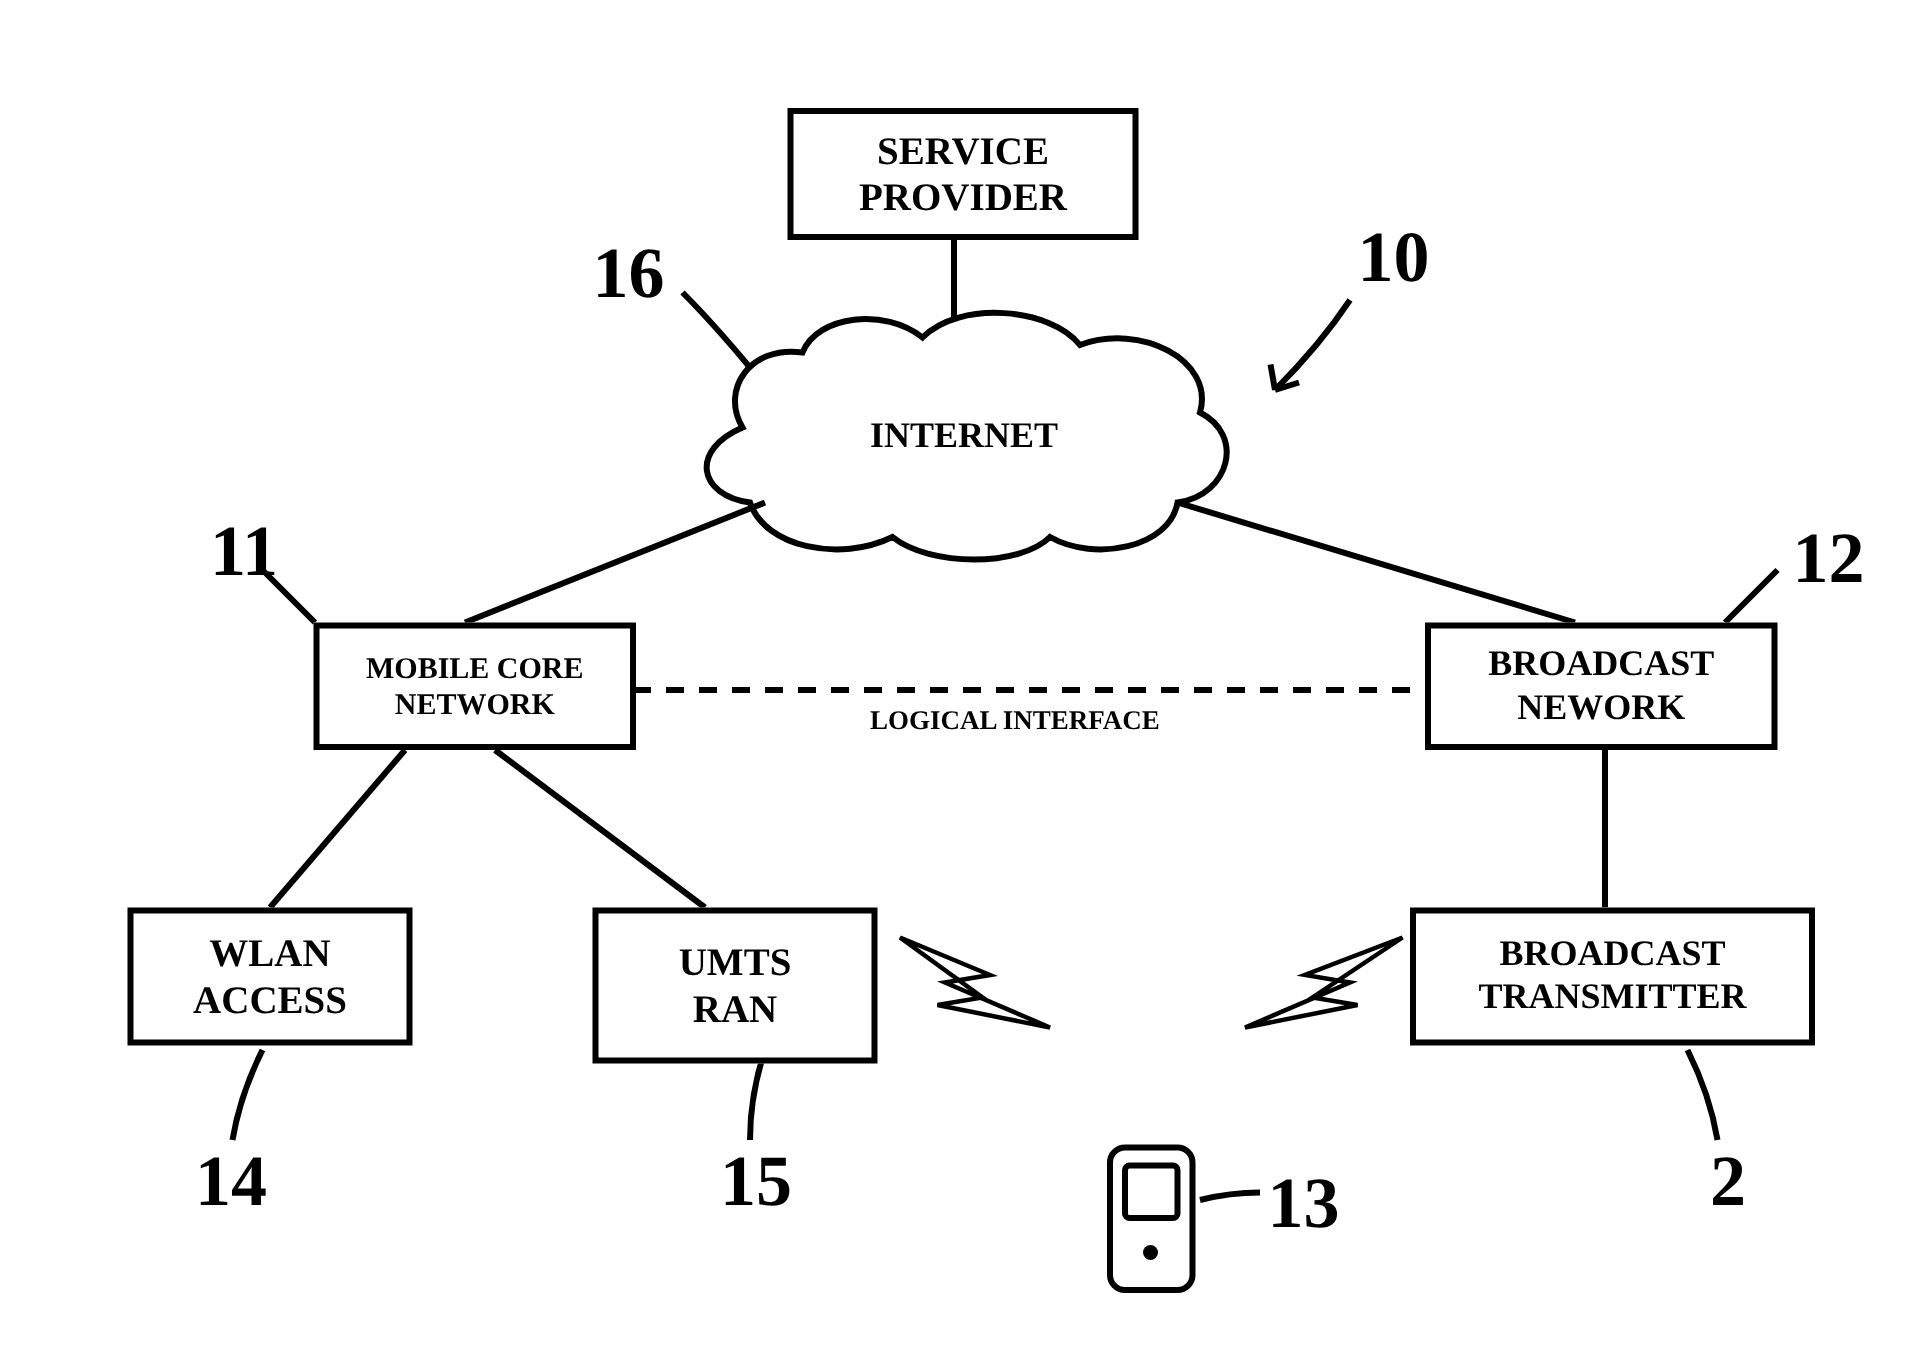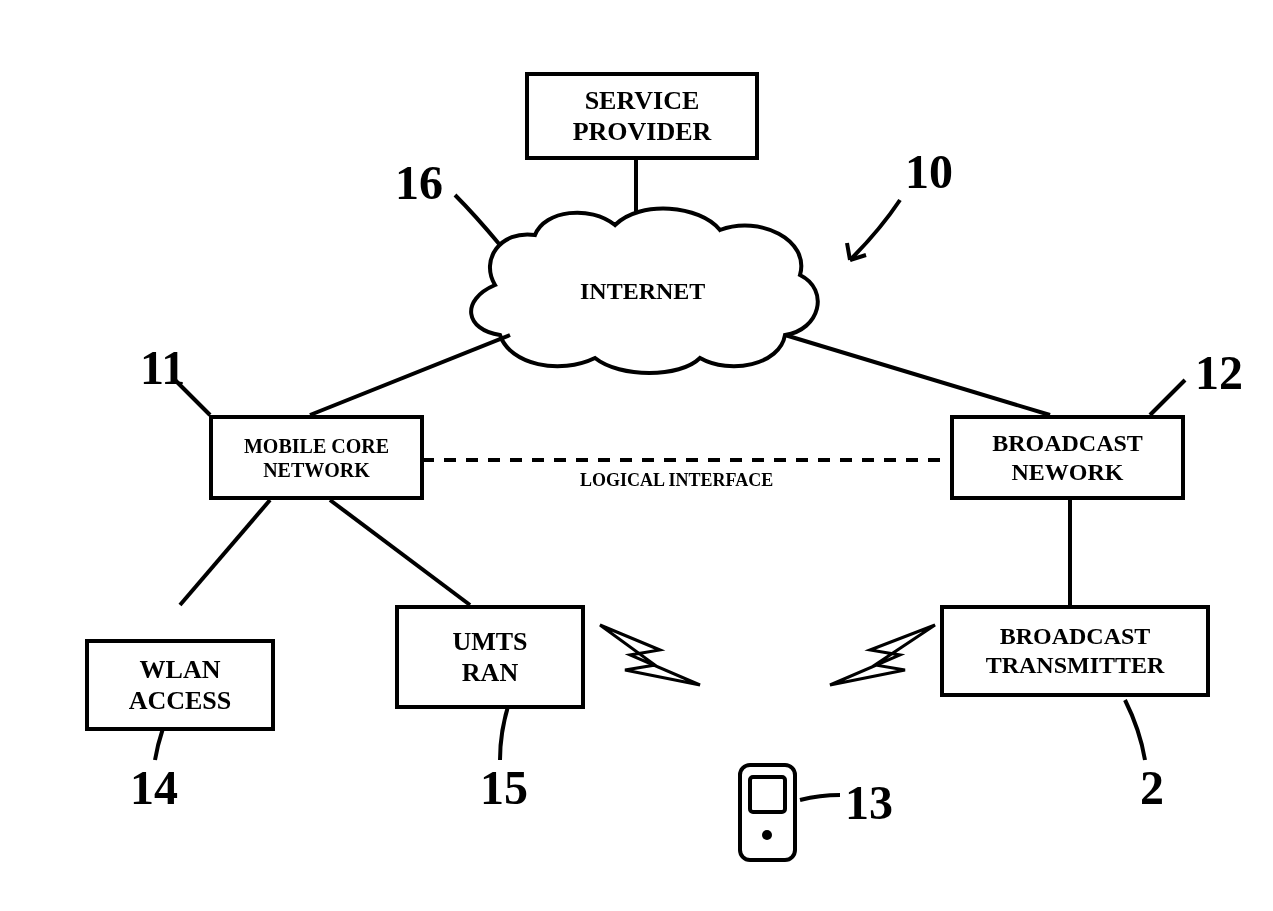--- a/index.html
+++ b/index.html
@@ -113,21 +113,21 @@
 </div>
 
 <div class="box" style="left:185px; top:415px; width:215px; height:85px; font-size:20px;margin-left:24px;">MOBILE CORE
 NETWORK</div>
 
 <div class="box" style="left:950px; top:415px; width:235px; height:85px; font-size:24px;">BROADCAST
 NEWORK</div>
 
 <div class="small-label" style="left:540px; top:470px;margin-left:40px;">LOGICAL INTERFACE</div>
 
-<div class="box" style="left:85px; top:605px; width:190px; height:92px; font-size:26px;margin-top:34px;">WLAN
+<div class="box" style="left:85px; top:605px; width:190px; height:92px; font-size:26px;">WLAN
 ACCESS</div>
 
 <div class="box" style="left:395px; top:605px; width:190px; height:104px; font-size:26px;">UMTS
 RAN</div>
 
 <div class="box" style="left:940px; top:605px; width:270px; height:92px; font-size:24px;">BROADCAST
 TRANSMITTER</div>
 
 <div class="label" style="left:395px; top:155px; font-size:48px;">16</div>
 <div class="label" style="left:905px; top:144px; font-size:48px;">10</div>

